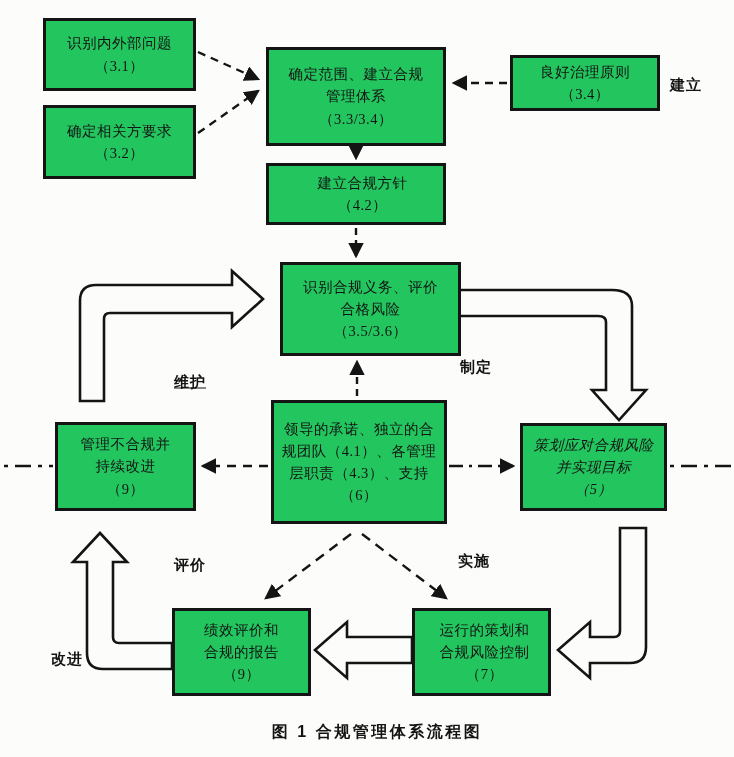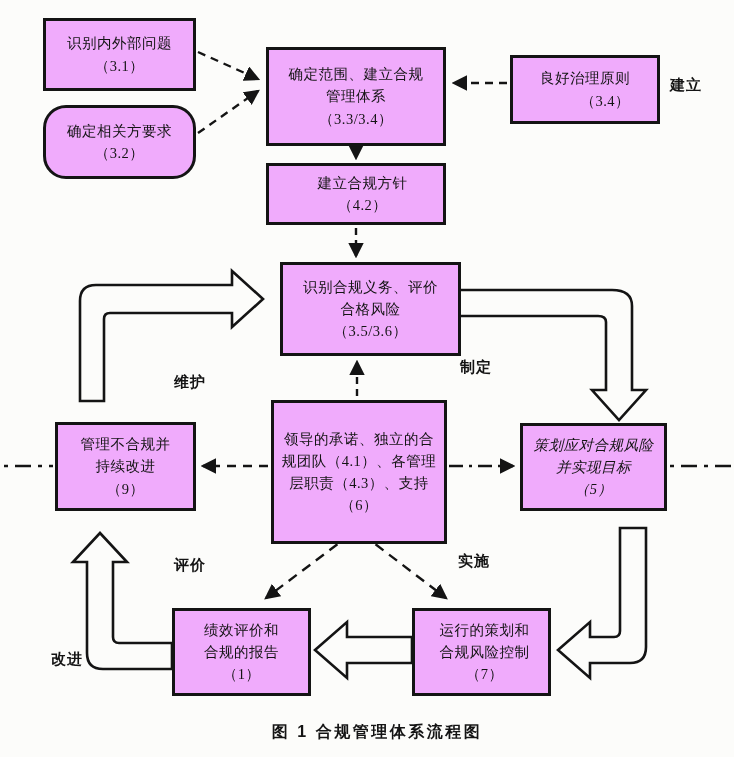--- a/index.html
+++ b/index.html
@@ -11,21 +11,21 @@
     font-family: "Liberation Serif", "DejaVu Serif", serif;
     color: #141414;
     overflow: hidden;
   }
   .layer { position: absolute; left: 0; top: 0; width: 734px; height: 757px; }
   svg.layer { z-index: 1; }
   .box {
     position: absolute;
     box-sizing: border-box;
     border: 3px solid #141414;
-    background: #f0abfc;
+    background: #22c55e;
     display: flex;
     align-items: center;
     justify-content: center;
     text-align: center;
     z-index: 2;
   }
   .box-text {
     white-space: pre-line;
     font-size: 14.5px;
     line-height: 1.52;
@@ -89,48 +89,48 @@
       <path d="M 412 637 H 347 V 622 L 315 650 L 347 678 V 663 H 412 Z"></path>
       <path d="M 172 643 H 119 Q 113 643 113 637 V 562 H 127 L 100 533 L 73 562 H 87 V 653 Q 87 669 103 669 H 172 Z"></path>
     </g>
   </svg>
 
   <div class="box" style="left:43px; top:18px; width:153px; height:73px;">
     <span class="box-text">识别内外部问题
 （3.1）</span>
   </div>
 
-  <div class="box" style="left:43px; top:105px; width:153px; height:74px;border-radius:23px;">
+  <div class="box" style="left:43px; top:105px; width:153px; height:74px;">
     <span class="box-text">确定相关方要求
 （3.2）</span>
   </div>
 
   <div class="box" style="left:266px; top:35px; width:180px; height:99px;margin-top:12px;">
     <span class="box-text">确定范围、建立合规
 管理体系
 （3.3/3.4）</span>
   </div>
 
-  <div class="box" style="left:510px; top:55px; width:150px; height:69px;text-align:right;">
+  <div class="box" style="left:510px; top:55px; width:150px; height:56px;">
     <span class="box-text">良好治理原则
 （3.4）</span>
   </div>
 
   <div class="box" style="left:266px; top:163px; width:180px; height:62px;padding-left:13px;">
     <span class="box-text">建立合规方针
 （4.2）</span>
   </div>
 
   <div class="box" style="left:266px; top:262px; width:181px; height:94px;margin-left:14px;">
     <span class="box-text">识别合规义务、评价
 合格风险
 （3.5/3.6）</span>
   </div>
 
-  <div class="box" style="left:271px; top:400px; width:176px; height:144px;">
+  <div class="box" style="left:271px; top:400px; width:176px; height:124px;">
     <span class="box-text">领导的承诺、独立的合
 规团队（4.1）、各管理
 层职责（4.3）、支持
 （6）</span>
   </div>
 
   <div class="box" style="left:55px; top:422px; width:141px; height:89px;">
     <span class="box-text">管理不合规并
 持续改进
 （9）</span>
@@ -138,31 +138,31 @@
 
   <div class="box" style="left:520px; top:423px; width:147px; height:88px;font-style:italic;">
     <span class="box-text">策划应对合规风险
 并实现目标
 （5）</span>
   </div>
 
   <div class="box" style="left:172px; top:608px; width:139px; height:88px;">
     <span class="box-text">绩效评价和
 合规的报告
-（1）</span>
+（9）</span>
   </div>
 
   <div class="box" style="left:412px; top:608px; width:139px; height:88px;padding-left:6px;">
     <span class="box-text">运行的策划和
 合规风险控制
 （7）</span>
   </div>
 
   <span class="flow-label" style="left:686px; top:85px;">建立</span>
-  <span class="flow-label" style="left:190px; top:382px;">维护</span>
+  <span class="flow-label" style="left:190px; top:382px;text-decoration:underline;">维护</span>
   <span class="flow-label" style="left:476px; top:367px;">制定</span>
   <span class="flow-label" style="left:190px; top:565px;">评价</span>
   <span class="flow-label" style="left:474px; top:561px;">实施</span>
   <span class="flow-label" style="left:67px; top:659px;">改进</span>
 
   <div class="caption">图 1  合规管理体系流程图</div>
 
 </div>
 
 </body></html>

